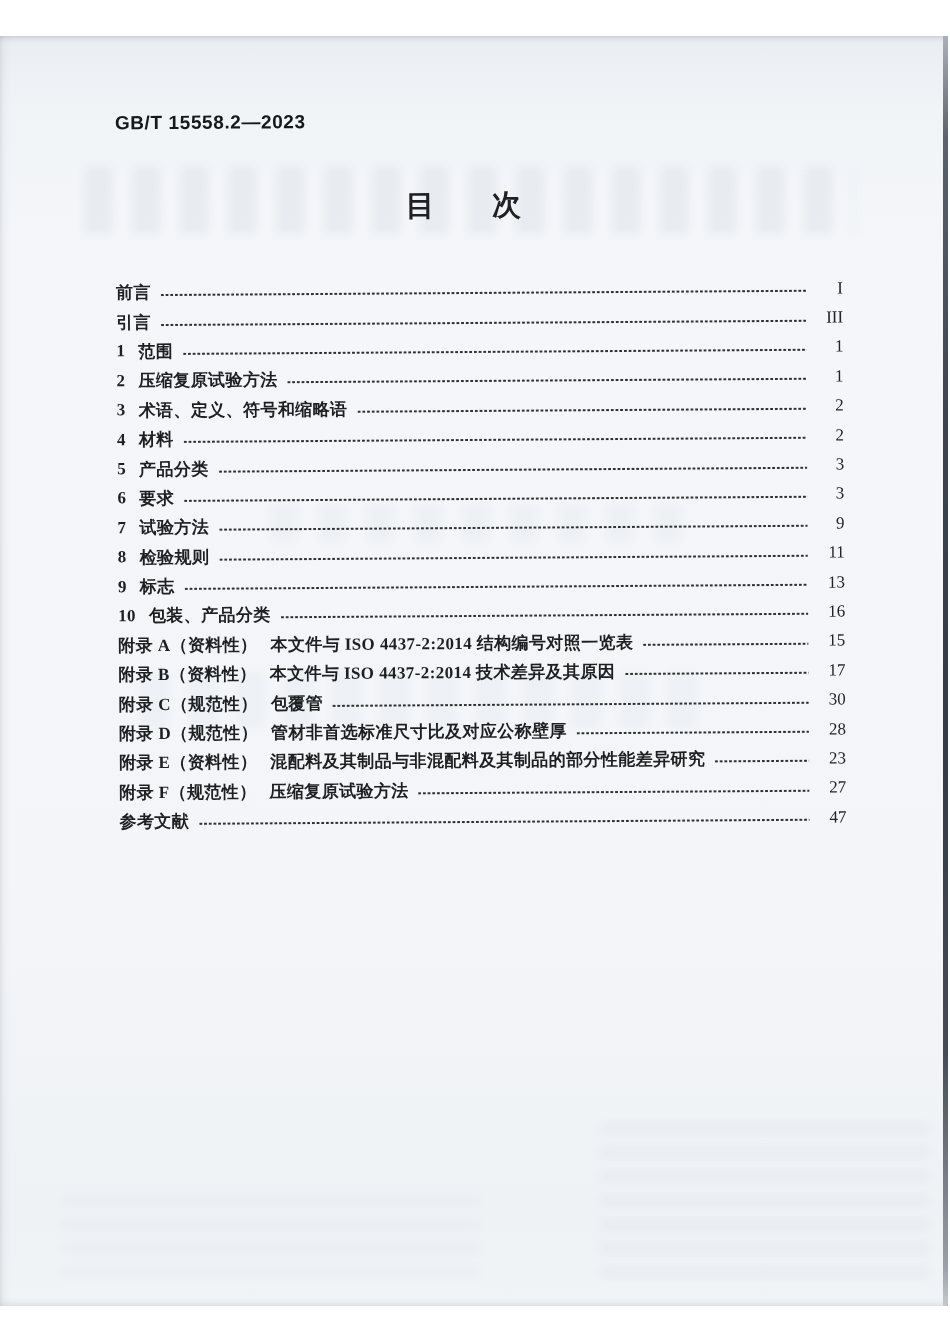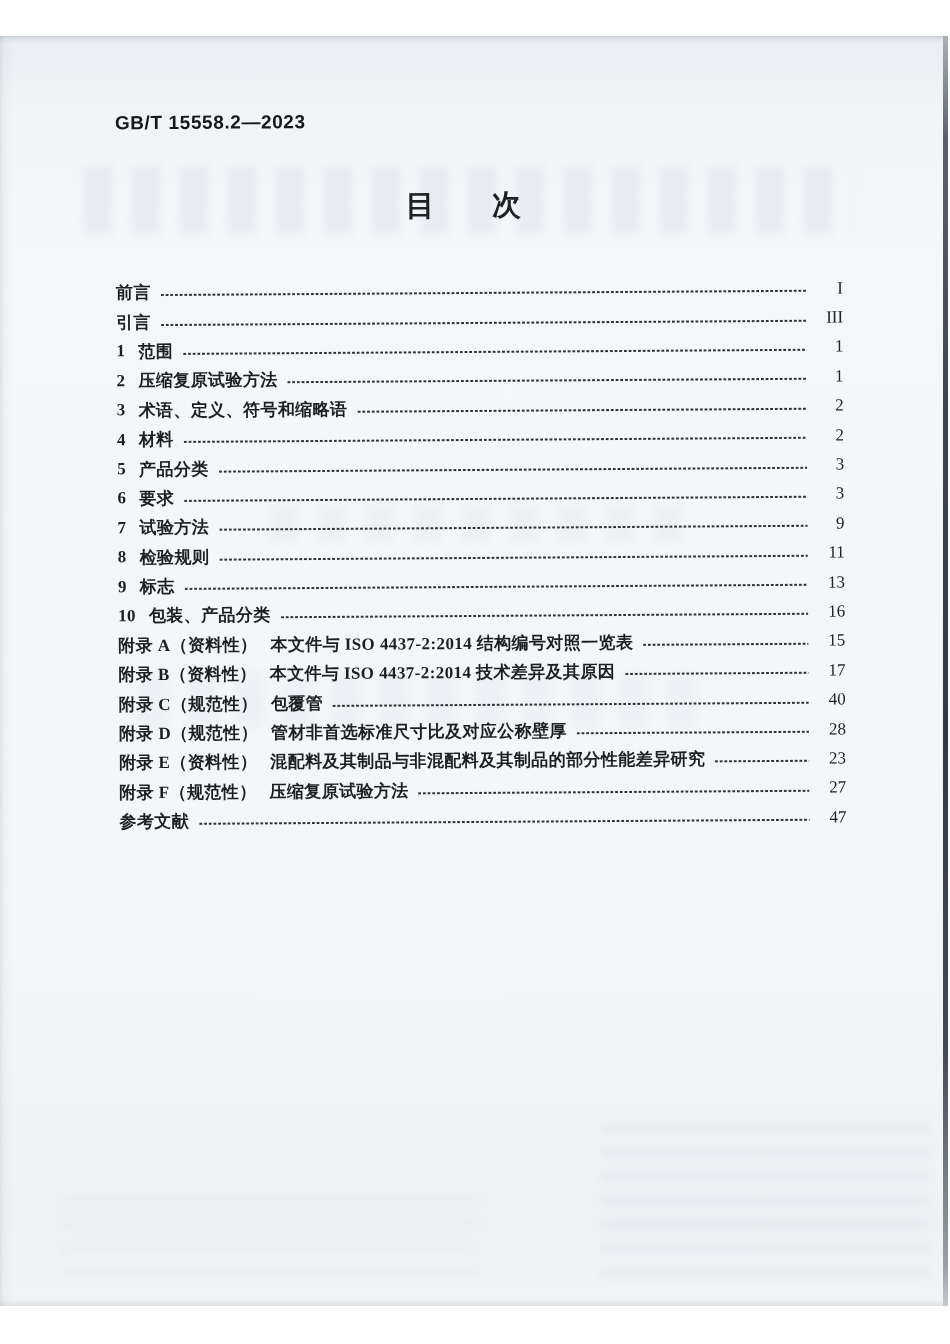--- a/index.html
+++ b/index.html
@@ -232,21 +232,21 @@
           <div class="toc-row">
     <span class="toc-no">附录 B（资料性）</span>
     <span class="toc-label">本文件与 ISO 4437-2:2014 技术差异及其原因</span>
     <span class="leader"></span>
     <span class="toc-page">17</span>
   </div>
           <div class="toc-row">
     <span class="toc-no">附录 C（规范性）</span>
     <span class="toc-label">包覆管</span>
     <span class="leader"></span>
-    <span class="toc-page">40</span>
+    <span class="toc-page">30</span>
   </div>
           <div class="toc-row">
     <span class="toc-no">附录 D（规范性）</span>
     <span class="toc-label">管材非首选标准尺寸比及对应公称壁厚</span>
     <span class="leader"></span>
     <span class="toc-page">28</span>
   </div>
           <div class="toc-row">
     <span class="toc-no">附录 E（资料性）</span>
     <span class="toc-label">混配料及其制品与非混配料及其制品的部分性能差异研究</span>

